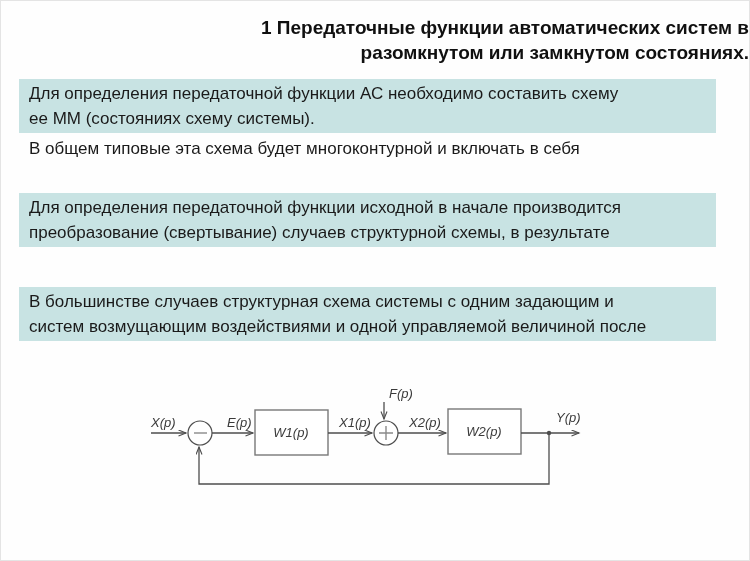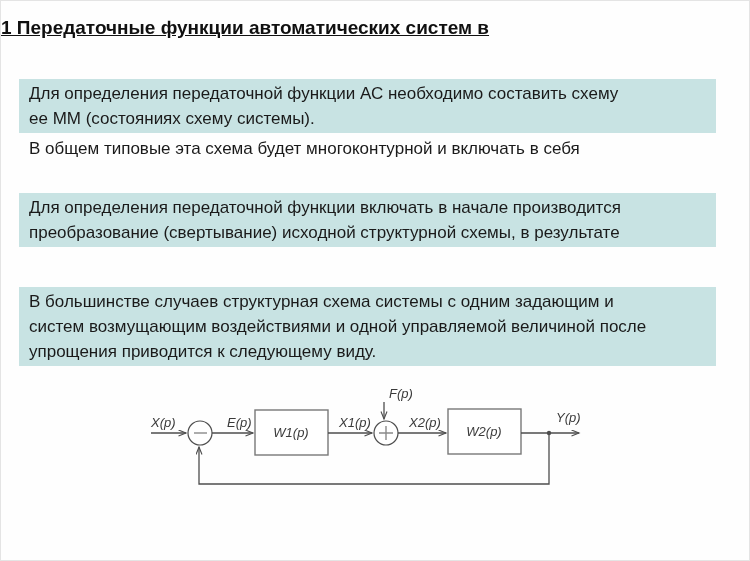--- a/index.html
+++ b/index.html
@@ -3,23 +3,22 @@
 <meta charset="utf-8">
 <style>
   html,body { margin:0; padding:0; background:#ffffff; }
   .page {
     position:relative; width:750px; height:561px;
     background:#fefefe; border:1px solid #e4e4e4; box-sizing:border-box;
     font-family:"Liberation Sans", sans-serif; overflow:hidden;
   }
   .title {
     position:absolute; top:14px; left:0; width:100%;
-    text-align:left; font-weight:bold; font-size:19px; line-height:25px;
+    text-align:right; font-weight:bold; font-size:19px; line-height:25px;
     color:#101010;
-    text-decoration:underline;
   }
   .tb {
     position:absolute; left:18px; width:697px;
     padding:2px 10px; box-sizing:border-box;
     font-size:17px; line-height:25px; color:#1a1a1a;
   }
   .tb .ln { white-space:nowrap; }
   .cyan { background:#c8e3e3; }
   .diagram { position:absolute; left:100px; top:375px; }
   .dg-line { stroke:#4d4d4d; stroke-width:1.3; fill:none; }
@@ -29,40 +28,40 @@
   .dg-text { font-family:"Liberation Sans", sans-serif; font-style:italic;
              font-size:13px; fill:#3a3a3a; }
 </style>
 </head>
 <body>
 
 <div class="page">
 
   <div class="title">
     <div>1 Передаточные функции автоматических систем в</div>
+    <div>разомкнутом или замкнутом состояниях.</div>
   </div>
 
   <div class="tb cyan" style="top:78px;">
     <div class="ln">Для определения передаточной функции АС необходимо составить схему</div>
     <div class="ln">ее ММ (состояниях схему системы).</div>
   </div>
 
   <div class="tb" style="top:133px;">
     <div class="ln">В общем типовые эта схема будет многоконтурной и включать в себя</div>
   </div>
 
   <div class="tb cyan" style="top:192px;">
-    <div class="ln">Для определения передаточной функции включать в начале производится</div>
-    <div class="ln">преобразование (свертывание) исходной структурной схемы, в результате</div>
+    <div class="ln">Для определения передаточной функции исходной в начале производится</div>
+    <div class="ln">преобразование (свертывание) случаев структурной схемы, в результате</div>
   </div>
 
   <div class="tb cyan" style="top:286px;">
     <div class="ln">В большинстве случаев структурная схема системы с одним задающим и</div>
     <div class="ln">систем возмущающим воздействиями и одной управляемой величиной после</div>
-    <div class="ln">упрощения приводится к следующему виду.</div>
   </div>
 
   <svg class="diagram" width="500" height="150" viewBox="0 0 500 150">
     <defs>
       <marker id="arr" markerWidth="10" markerHeight="9" refX="8" refY="3.5" orient="auto" markerUnits="userSpaceOnUse">
         <path d="M0.5,0.5 L8,3.5 L0.5,6.5" fill="none" stroke="#4d4d4d" stroke-width="1.1"></path>
       </marker>
     </defs>
 
     <path class="dg-line" d="M50,57 H85" marker-end="url(#arr)"></path>

